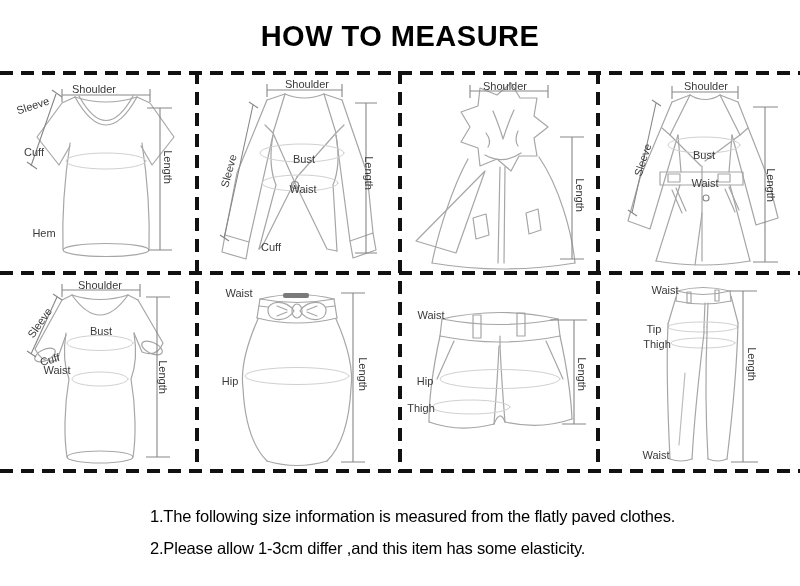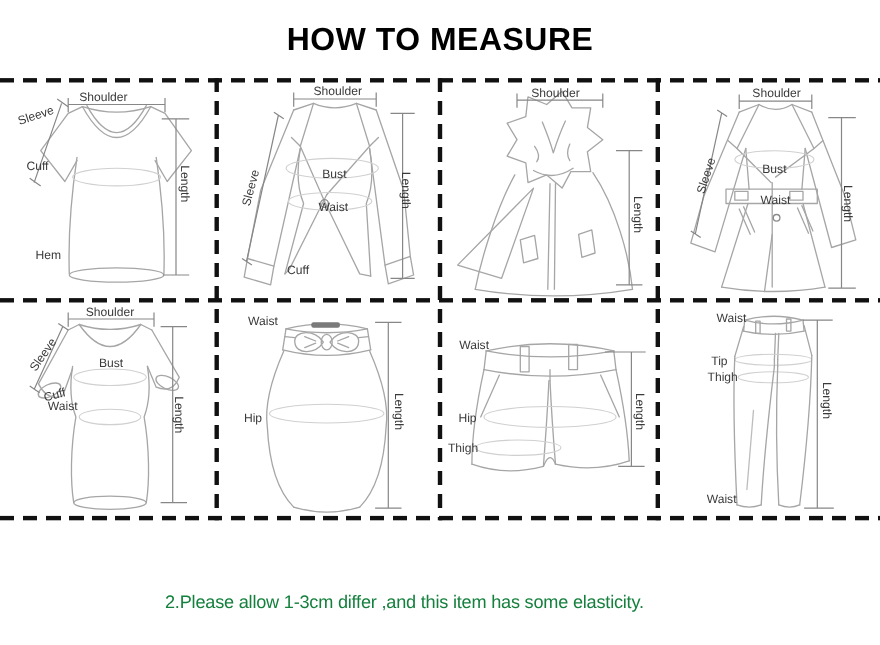--- a/index.html
+++ b/index.html
@@ -11,21 +11,21 @@
           background:repeating-linear-gradient(90deg,#111 0,#111 13px,transparent 13px,transparent 21px);}
   .dash-v{position:absolute;width:4px;top:71px;height:402px;
           background:repeating-linear-gradient(180deg,#111 0,#111 13px,transparent 13px,transparent 21px);}
   .panel{position:absolute;}
   .panel svg{position:absolute;left:0;top:0;}
   .lbl{position:absolute;font-size:11px;color:#3a3a3a;white-space:nowrap;
        transform:translate(-50%,-50%);line-height:1;}
   .r90{transform:translate(-50%,-50%) rotate(90deg);}
   .note-label{position:absolute;left:57px;top:496px;font-size:26px;color:#000;letter-spacing:1px;}
   .note-line1{position:absolute;left:150px;top:507px;font-size:16.5px;color:#000;letter-spacing:-0.2px;}
-  .note-line2{position:absolute;left:150px;top:539px;font-size:16.5px;color:#15803d;letter-spacing:-0.2px;}
+  .note-line2{position:absolute;left:150px;top:539px;font-size:16.5px;color:#000000;letter-spacing:-0.2px;}
   .garm{stroke:#a6a6a6;fill:none;stroke-width:1.2;stroke-linecap:round;stroke-linejoin:round;}
   .soft{stroke:#d0d0d0;fill:none;stroke-width:1;}
   .meas{stroke:#878787;fill:none;stroke-width:1.1;}
 </style>
 </head>
 <body>
 
 <div class="page">
 
   <div class="title">HOW TO MEASURE</div>
@@ -286,15 +286,16 @@
         <path d="M132,18 L159,18 M145,18 L145,189 M133,189 L160,189"></path>
       </g>
     </svg>
     <span class="lbl" style="left:67px;top:17px">Waist</span>
     <span class="lbl" style="left:56px;top:56px">Tip</span>
     <span class="lbl" style="left:59px;top:71px">Thigh</span>
     <span class="lbl" style="left:58px;top:182px">Waist</span>
     <span class="lbl r90" style="left:153px;top:91px">Length</span>
   </div>
 
+  <div class="note-line1">1.The following size information is measured from the flatly paved clothes.</div>
   <div class="note-line2">2.Please allow 1-3cm differ ,and this item has some elasticity.</div>
 
 </div>
 
 </body></html>

